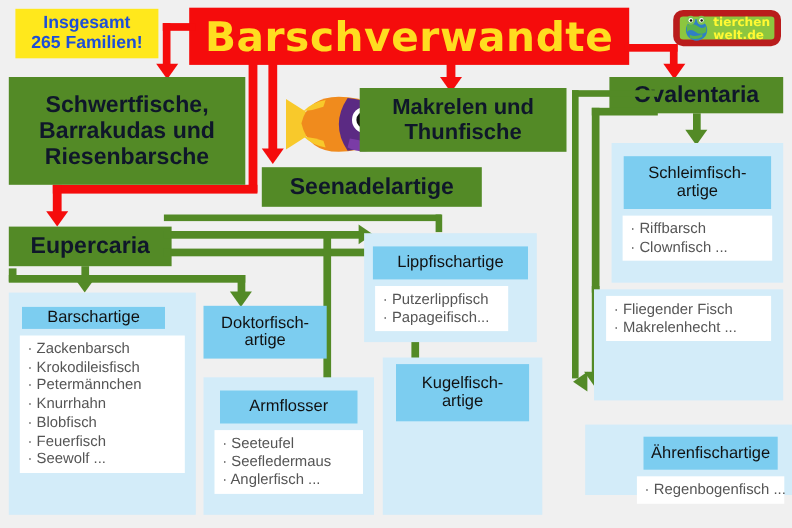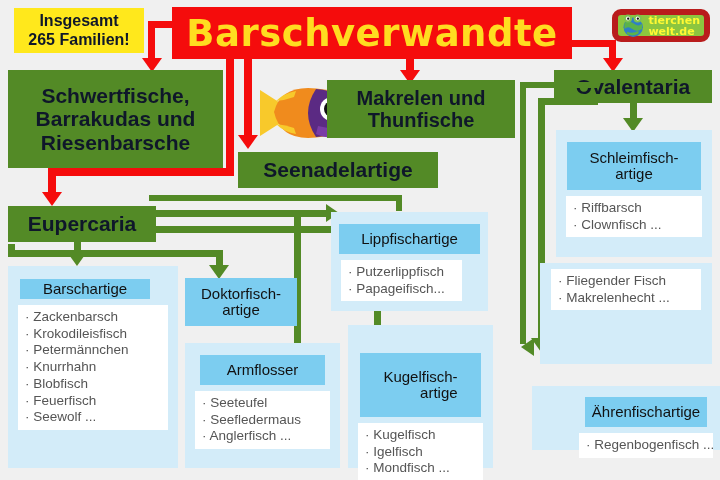--- a/index.html
+++ b/index.html
@@ -16,21 +16,21 @@
   
   .greenbox{
     background:#538a26;color:#0f172a;
     font-weight:bold;text-align:center;
     display:flex;align-items:center;justify-content:center;
     line-height:1.12;
   }
 
   
   .yellownote{
-    background:#ffe81c;color:#0f172a;
+    background:#ffe81c;color:#1d4ed8;
     font-weight:bold;text-align:center;
     display:flex;align-items:center;justify-content:center;
     line-height:1.15;font-size:16px;
   }
 
   
   .titlebar{
     background:#f50c0c;
     display:flex;align-items:center;justify-content:center;
   }
@@ -233,30 +233,25 @@
     <div class="chead" style="margin:12px 8px 0 8px;height:30px;justify-content:center;">
       <span>Lippfischartige</span>
     </div>
     <div class="clist" style="margin:6px 26px 0 10px;">
       <div><span>·</span> <span>Putzerlippfisch</span></div>
       <div><span>·</span> <span>Papageifisch...</span></div>
     </div>
   </div>
 
   <div class="abs panel" style="left:348px;top:325px;width:145px;height:143px;">
-    <div class="chead" style="margin:28px 12px 0 12px;height:64px;text-align:right;">
+    <div class="chead" style="margin:6px 12px 0 12px;height:52px;">
       <div>
         <div>Kugelfisch-</div>
         <div>artige</div>
       </div>
-    </div>
-    <div class="clist" style="margin:6px 10px 0 10px;">
-      <div><span>·</span> <span>Kugelfisch</span></div>
-      <div><span>·</span> <span>Igelfisch</span></div>
-      <div><span>·</span> <span>Mondfisch ...</span></div>
     </div>
   </div>
 
   <div class="abs panel" style="left:556px;top:130px;width:156px;height:127px;">
     <div class="chead" style="margin:12px 11px 0 11px;height:48px;">
       <div>
         <div>Schleimfisch-</div>
         <div>artige</div>
       </div>
     </div>

